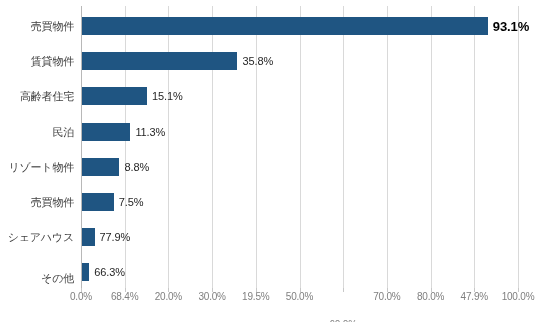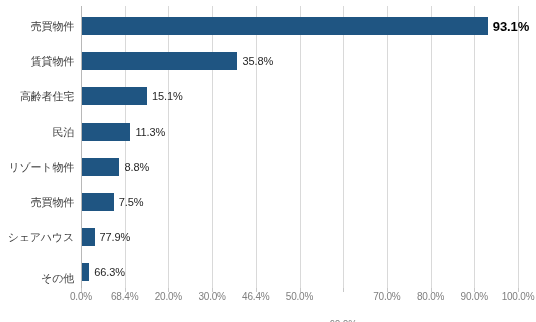--- a/index.html
+++ b/index.html
@@ -149,28 +149,28 @@
   <div id="tick-labels">
       <div class="tickmark" style="left: 81px;"></div>
       <div class="tick" style="left: 81px; color: rgb(127, 127, 127);">0.0%</div>
       <div class="tickmark" style="left: 124.7px;"></div>
       <div class="tick" style="left: 124.7px; color: rgb(127, 127, 127);">68.4%</div>
       <div class="tickmark" style="left: 168.4px;"></div>
       <div class="tick" style="left: 168.4px; color: rgb(127, 127, 127);">20.0%</div>
       <div class="tickmark" style="left: 212.1px;"></div>
       <div class="tick" style="left: 212.1px; color: rgb(127, 127, 127);">30.0%</div>
       <div class="tickmark" style="left: 255.8px;"></div>
-      <div class="tick" style="left: 255.8px; color: rgb(127, 127, 127);">46.4%</div>
+      <div class="tick" style="left: 255.8px; color: rgb(127, 127, 127);">19.5%</div>
       <div class="tickmark" style="left: 299.5px;"></div>
       <div class="tick" style="left: 299.5px; color: rgb(127, 127, 127);">50.0%</div>
       <div class="tickmark" style="left: 343.2px;"></div>
       <div class="tick" style="left: 343.2px; color: rgb(127, 127, 127); margin-top: 28px;">60.0%</div>
       <div class="tickmark" style="left: 386.9px;"></div>
       <div class="tick" style="left: 386.9px; color: rgb(127, 127, 127); text-align: center;">70.0%</div>
       <div class="tickmark" style="left: 430.6px;"></div>
       <div class="tick" style="left: 430.6px; color: rgb(127, 127, 127);">80.0%</div>
       <div class="tickmark" style="left: 474.3px;"></div>
-      <div class="tick" style="left: 474.3px; color: rgb(127, 127, 127);">90.0%</div>
+      <div class="tick" style="left: 474.3px; color: rgb(127, 127, 127);">47.9%</div>
       <div class="tickmark" style="left: 518px;"></div>
       <div class="tick" style="left: 518px; color: rgb(127, 127, 127);">100.0%</div>
     </div>
 
 </div>
 
 </body></html>

